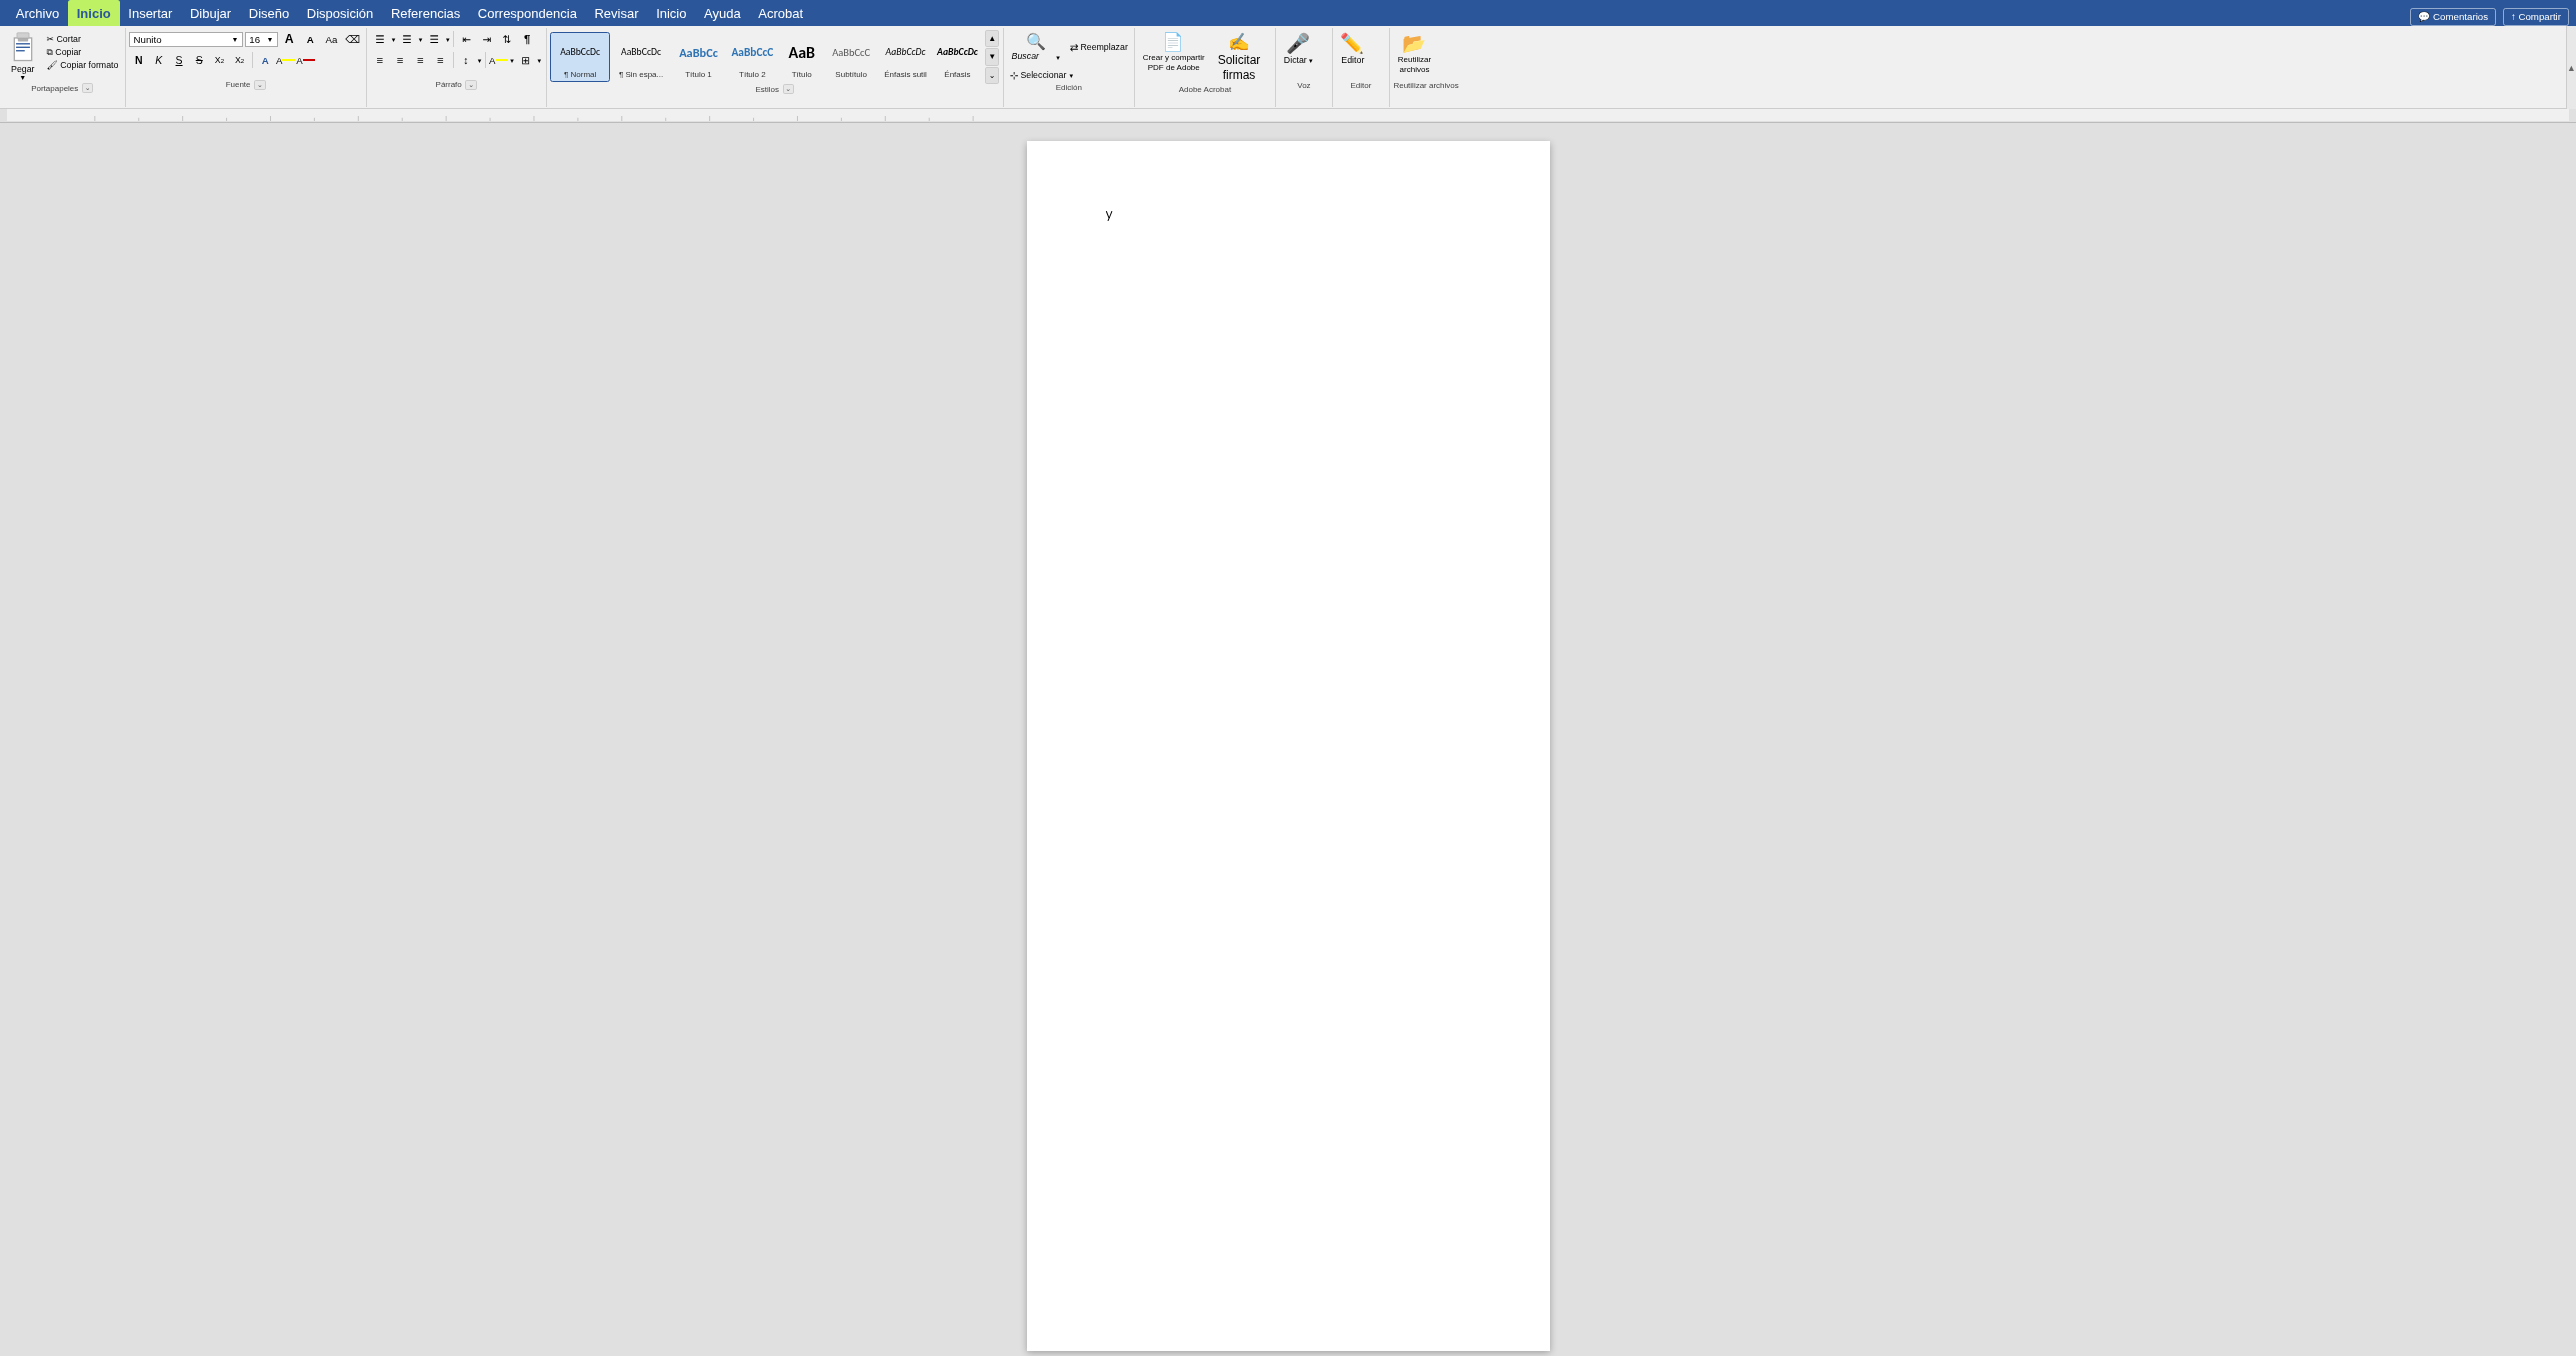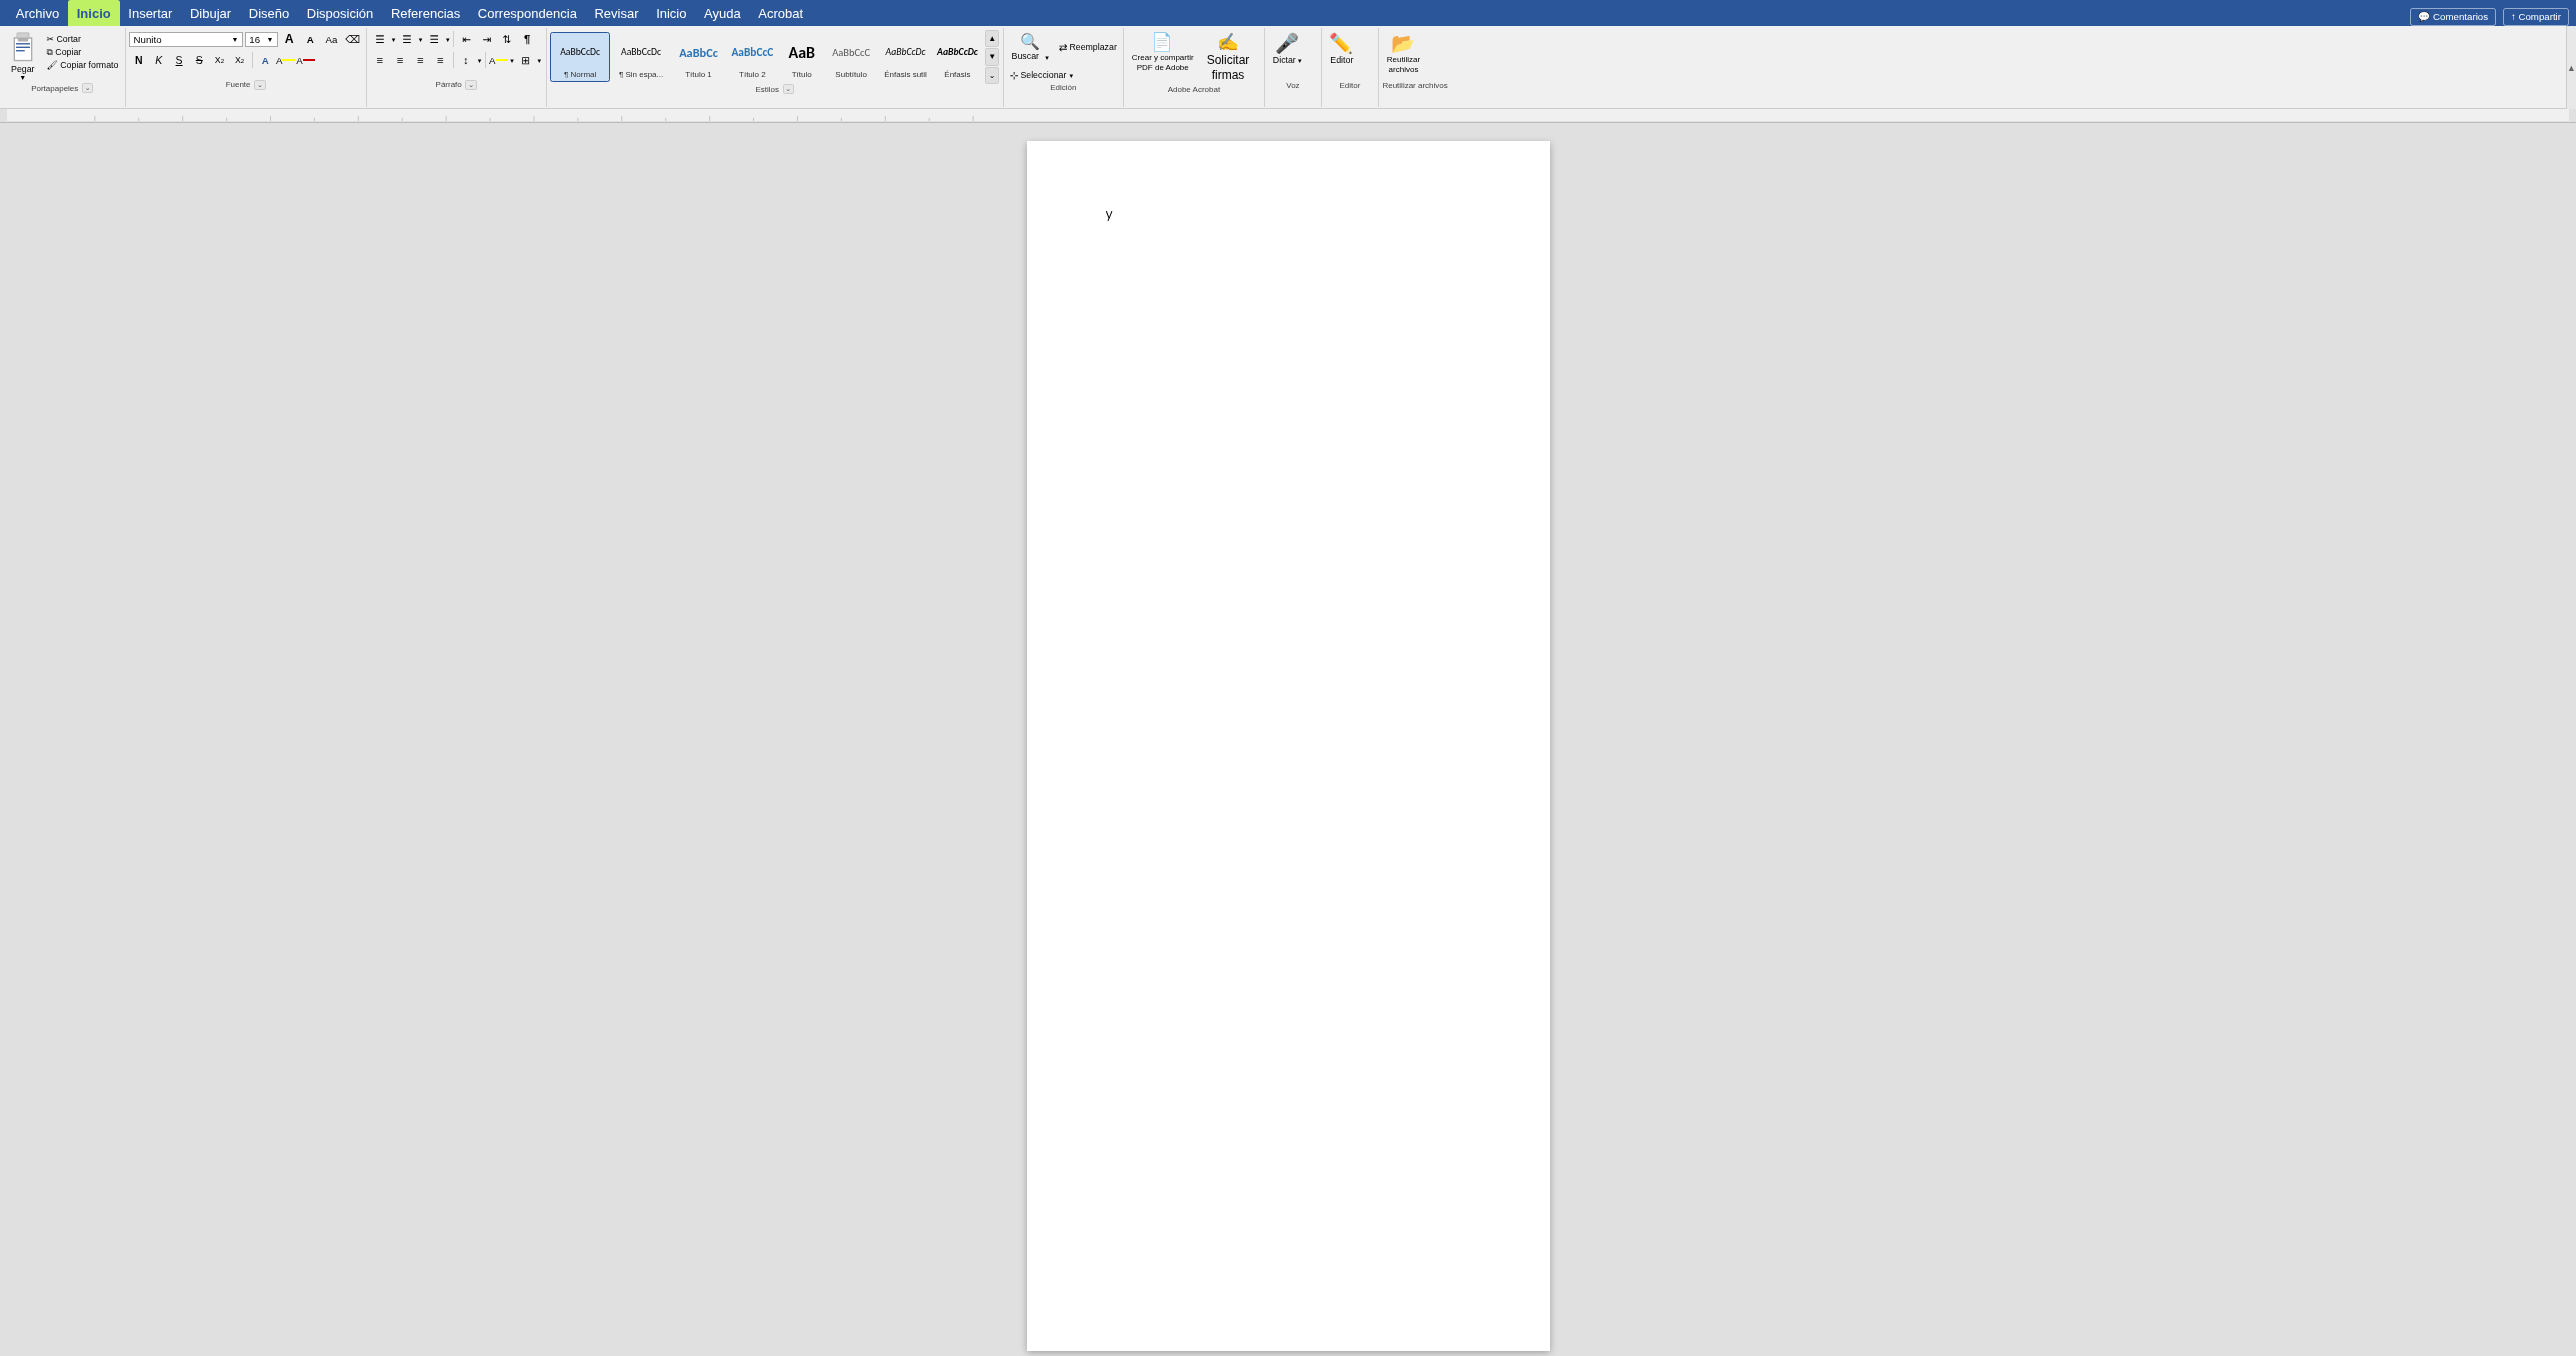--- a/index.html
+++ b/index.html
@@ -416,21 +416,21 @@
     </div>
   </div>
 
   <div class="section-wrap" style="min-width:105px;">
     <div class="section-top">
       <div style="display:flex; flex-direction:column; gap:1.8px; width:100%;">
         <div style="display:flex; align-items:center; gap:1.8px;">
 
           <div style="display:flex; flex-direction:column; align-items:center; cursor:pointer; padding:2.6px 4.4px; border-radius:2.6px; min-width:42px;">
             <span style="font-size:16px; color:#2b579a;">🔍</span>
-            <div style="display:flex; align-items:flex-end; gap:5px;">
+            <div style="display:flex; align-items:flex-end; gap:16px;font-style:italic;">
               <span style="font-size:8.8px;">Buscar</span>
               <span style="font-size:6.1px;">▼</span>
             </div>
           </div>
 
           <div style="display:flex; align-items:center; gap:1.8px; cursor:pointer; padding:1.8px 2.6px; border-radius:2.6px; font-size:8.8px;">
             <span style="font-size:10.5px;">⇄</span>
             <span>Reemplazar</span>
           </div>
         </div>

